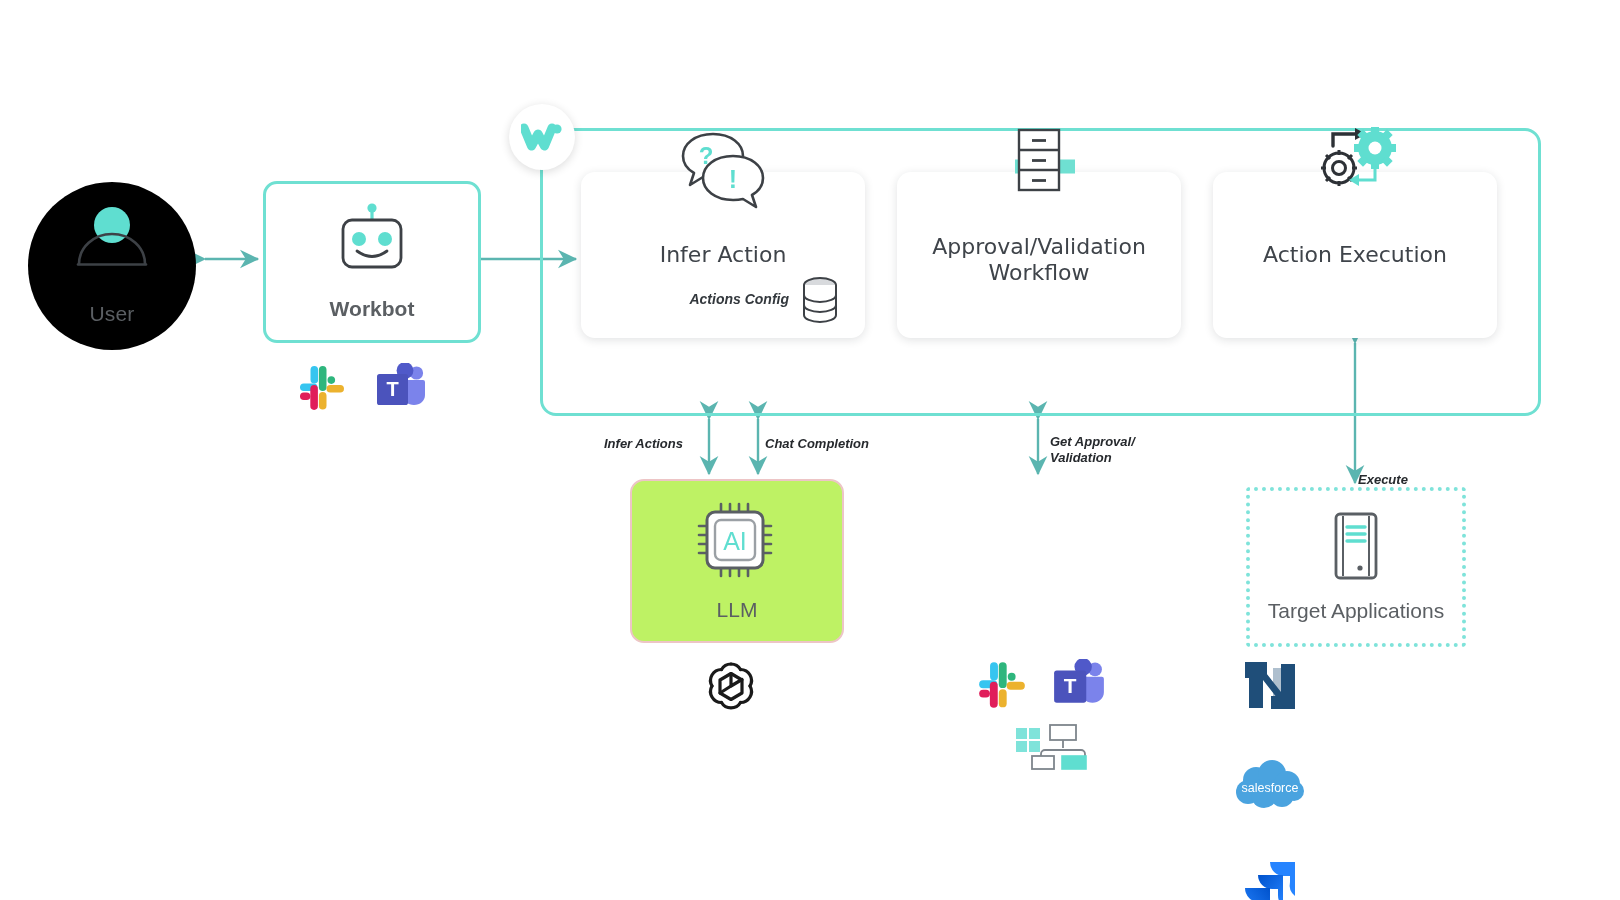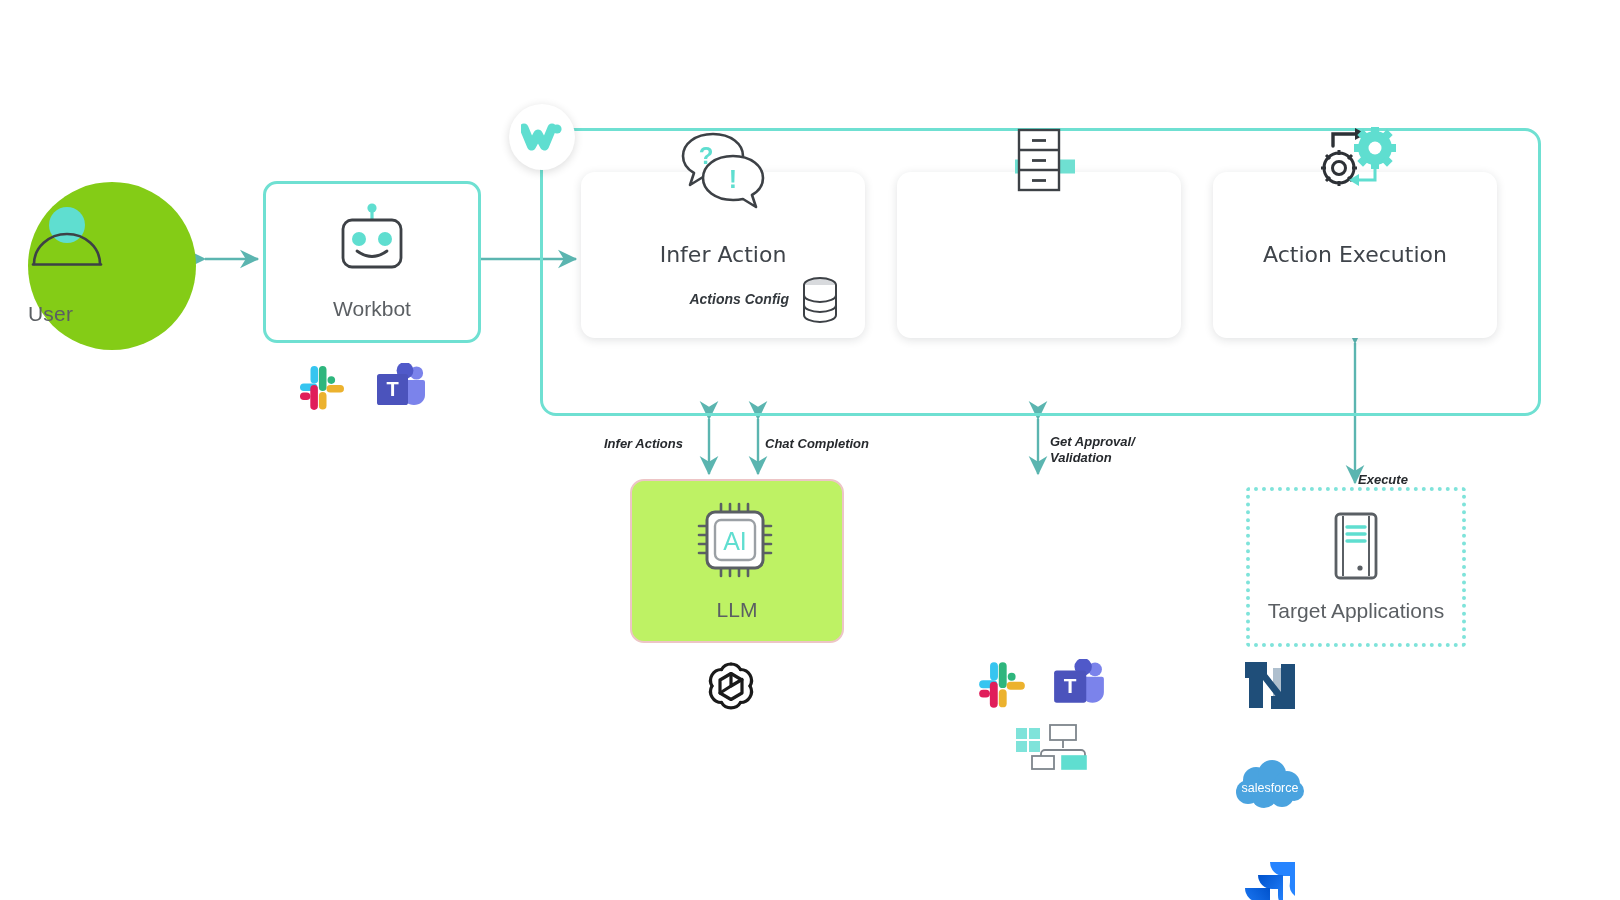--- a/index.html
+++ b/index.html
@@ -8,26 +8,26 @@
     background:#ffffff;
     font-family:"Liberation Sans", sans-serif;
     overflow:hidden;
     position:relative;
   }
   .stage{position:absolute;left:0;top:0;width:1620px;height:900px;}
   .abs{position:absolute;}
 
   
   #user-node{left:28px;top:182px;width:168px;height:168px;border-radius:50%;
-    background:#84cc16;display:flex;flex-direction:column;justify-content:center;}
+    background:#000000;display:flex;flex-direction:column;align-items:center;justify-content:center;}
   #user-node .lbl{margin-top:34px;font-size:21px;color:#5b5f63;letter-spacing:.2px;}
 
   
   #workbot-node{left:263px;top:181px;width:212px;height:156px;border:3px solid #6fe0d2;
-    border-radius:14px;background:#fff;display:flex;flex-direction:column;align-items:center;justify-content:center;}
+    border-radius:14px;background:#fff;display:flex;flex-direction:column;align-items:center;justify-content:center;font-weight:bold;}
   #workbot-node .lbl{margin-top:20px;font-size:21px;color:#5b5f63;}
 
   
   #workato-container{left:540px;top:128px;width:995px;height:282px;
     border:3px solid #6fe0d2;border-radius:16px;background:transparent;}
   #workato-badge{left:509px;top:104px;width:66px;height:66px;border-radius:50%;
     background:#fff;box-shadow:0 2px 10px rgba(0,0,0,.14);
     display:flex;align-items:center;justify-content:center;}
 
   
@@ -196,20 +196,22 @@
       <svg width="76" height="72" viewBox="0 0 76 72">
         <rect x="18" y="55.5" width="60" height="14" fill="#6fe0d2" transform="translate(-4,-20)"></rect>
         <rect x="18" y="6" width="40" height="60" fill="#fff" stroke="#3d4146" stroke-width="2.4"></rect>
         <line x1="18" y1="26" x2="58" y2="26" stroke="#3d4146" stroke-width="2.4"></line>
         <line x1="18" y1="46" x2="58" y2="46" stroke="#3d4146" stroke-width="2.4"></line>
         <line x1="31" y1="16.5" x2="45" y2="16.5" stroke="#3d4146" stroke-width="2.8"></line>
         <line x1="31" y1="36.5" x2="45" y2="36.5" stroke="#3d4146" stroke-width="2.8"></line>
         <line x1="31" y1="56.5" x2="45" y2="56.5" stroke="#3d4146" stroke-width="2.8"></line>
       </svg>
     </div>
+    <div class="card-title">Approval/Validation
+Workflow</div>
   </div>
 
   <div class="abs card" id="card-execution">
     <div class="card-icon" id="execution-icon">
       <svg width="92" height="74" viewBox="0 0 92 74">
         <path d="M24 22 L24 10 L52 10" fill="none" stroke="#2d3136" stroke-width="3.4" stroke-linecap="round"></path>
         <path d="M46 4 L57 10 L46 16 Z" fill="#2d3136"></path>
         <g fill="none" stroke="#2d3136" stroke-width="3">
           <circle cx="30" cy="44" r="15"></circle>
           <circle cx="30" cy="44" r="6.5"></circle>

